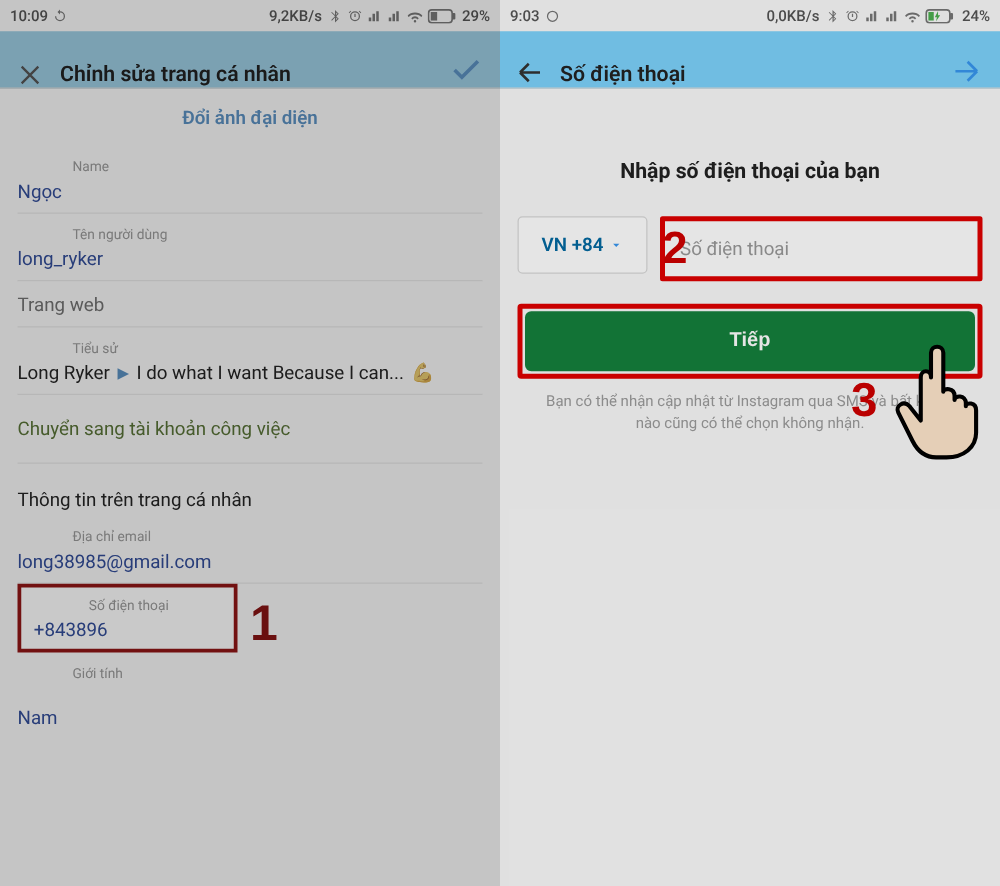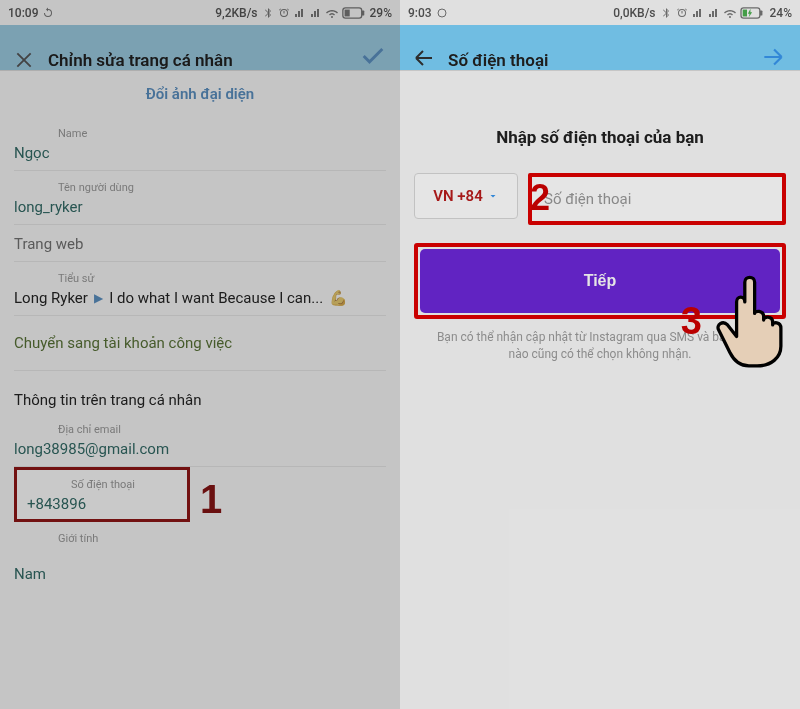--- a/index.html
+++ b/index.html
@@ -48,21 +48,21 @@
   .header .action { width:34px; display:flex; justify-content:center; align-items:center;}
 
   .link-center {
     text-align:center; color:#3897f0; font-weight:600; font-size:15px;
     padding:14px 0;
   }
 
   .section { padding: 0 14px; }
   .field { border-bottom:1px solid #e8e8e8; padding: 10px 0 8px 0;}
   .field-label { font-size:11px; color:#9a9a9a; margin-bottom:4px;margin-left:44px;}
-  .field-value { font-size:15px; color:#0f766e;}
+  .field-value { font-size:15px; color:#1d4ed8;}
   .field-value.placeholder { color:#737373;}
   .bio-line { display:flex; align-items:center; gap:6px; font-size:15px; color:#262626;}
   .play-tri { color:#3897f0; font-size:12px;}
   .flex-muscle { font-size:15px;}
 
   .switch-link { color:#4d7c0f; font-size:15px; padding:18px 0; border-bottom:1px solid #e8e8e8;}
   .section-title { font-size:15px; color:#262626; padding:20px 0 4px 0; font-weight:400;}
 
   .red-box { border:3px solid #e00000; }
   .badge-num {
@@ -70,25 +70,25 @@
     font-weight:900;
     color:#d00000;
     font-family: Arial Black, Arial, sans-serif;
   }
 
   
   .r-body { padding: 18px 14px; text-align:center;}
   .r-heading { font-size:17px; font-weight:700; color:#222; margin:38px 0 26px 0; }
   .input-row { display:flex; gap:10px; margin-bottom:18px; position:relative;}
   .vn-sel { flex:0 0 104px; height:46px; border:1px solid #d9d9d9; border-radius:4px;
-    display:flex; align-items:center; justify-content:center; gap:4px; color:#b91c1c; font-weight:600; font-size:15px; background:#fff;}
+    display:flex; align-items:center; justify-content:center; gap:4px; color:#0369a1; font-weight:600; font-size:15px; background:#fff;}
   .phone-input { flex:1; height:52px; border:4px solid #e00000; border-radius:2px; background:#fff;
     display:flex; align-items:center; padding: 0 12px; color:#999; font-size:15px; position:relative;}
   .btn-primary {
-    width:100%; height:64px; background:#6d28d9; color:#fff; border:none; border-radius:5px;
+    width:100%; height:48px; background:#15803d; color:#fff; border:none; border-radius:5px;
     font-size:16px; font-weight:600;
   }
   .btn-wrap { border:4px solid #e00000; padding:2px; border-radius:3px; margin-bottom:6px;}
   .helper { font-size:12px; color:#9c9c9c; margin-top:10px; line-height:1.45;}
 
   .pointer-hand {
     position:absolute;
     width:82px; height:100px;
     pointer-events:none;
   }

